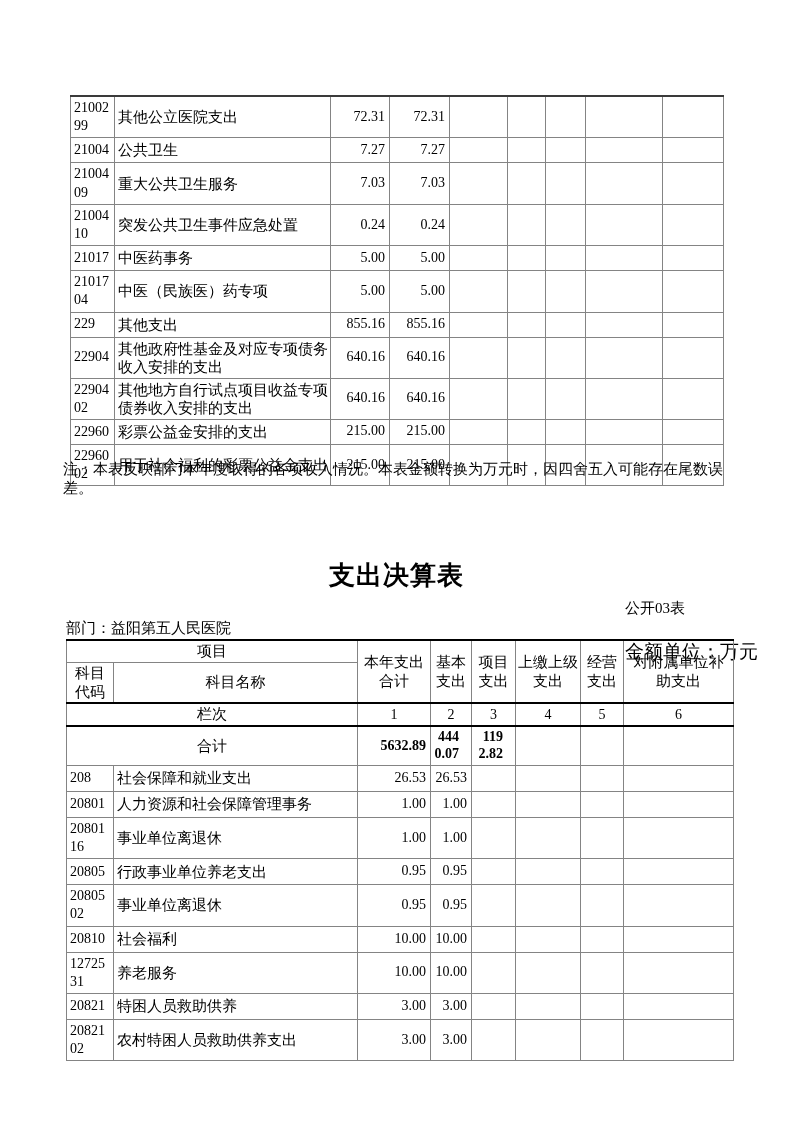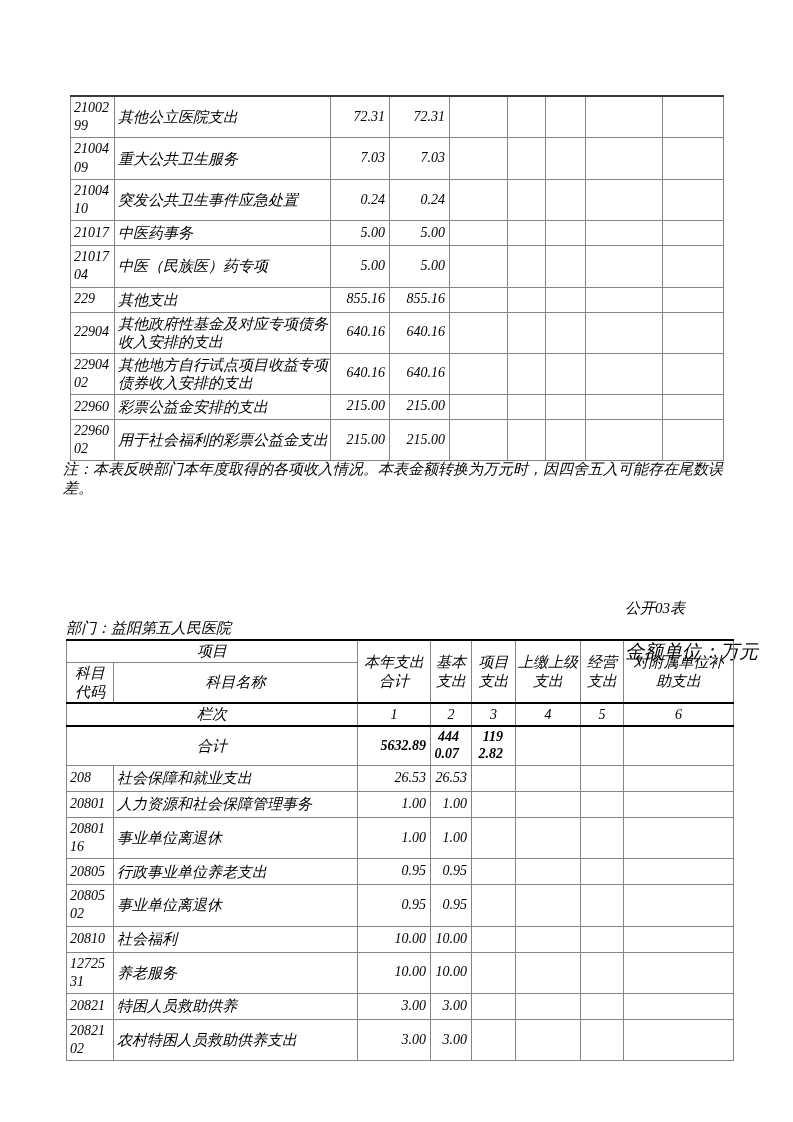--- a/index.html
+++ b/index.html
@@ -2,21 +2,20 @@
 <html><head>
 <meta charset="utf-8">
 <style>
   * { margin: 0; padding: 0; box-sizing: border-box; }
   html, body { background: #fff; }
   body { font-family: "Liberation Serif", "DejaVu Serif", serif; color: #000; }
   #page {
     position: relative; width: 793px; height: 1122px;
     background: #fff; overflow: hidden; margin: 0 auto;
     font-family: "Liberation Serif", "DejaVu Serif", serif;
-    font-style: italic;
   }
   table { border-collapse: collapse; table-layout: fixed; }
   td { border: 1px solid #848484; vertical-align: middle; overflow: hidden; }
 
   
   #income-table { position: absolute; left: 70px; top: 95px; width: 653px;
                   border: 1.5px solid #555; border-top: 2px solid #3a3a3a; }
   #income-table tr { height: 25px; }
 
   
@@ -75,20 +74,31 @@
     <td class="c-name">其他公立医院支出</td>
     <td class="c-num">72.31</td>
     <td class="c-num">72.31</td>
     <td class="c-num"></td>
     <td class="c-num"></td>
     <td class="c-num"></td>
     <td class="c-num"></td>
     <td class="c-num"></td>
   </tr>
         <tr>
+    <td class="c-code">21004</td>
+    <td class="c-name">公共卫生</td>
+    <td class="c-num">7.27</td>
+    <td class="c-num">7.27</td>
+    <td class="c-num"></td>
+    <td class="c-num"></td>
+    <td class="c-num"></td>
+    <td class="c-num"></td>
+    <td class="c-num"></td>
+  </tr>
+        <tr>
     <td class="c-code">2100409</td>
     <td class="c-name">重大公共卫生服务</td>
     <td class="c-num">7.03</td>
     <td class="c-num">7.03</td>
     <td class="c-num"></td>
     <td class="c-num"></td>
     <td class="c-num"></td>
     <td class="c-num"></td>
     <td class="c-num"></td>
   </tr>
@@ -178,20 +188,21 @@
     <td class="c-num"></td>
     <td class="c-num"></td>
     <td class="c-num"></td>
     <td class="c-num"></td>
   </tr>
       </tbody>
   </table>
 
   <div id="income-note">注：本表反映部门本年度取得的各项收入情况。本表金额转换为万元时，因四舍五入可能存在尾数误差。</div>
 
+  <div id="report-title">支出决算表</div>
   <div id="table-label">公开03表</div>
   <div id="unit-label">金额单位：万元</div>
   <div id="department">部门：益阳第五人民医院</div>
 
   <table id="expense-table">
     <colgroup>
       <col style="width:47px">
         <col style="width:244px">
         <col style="width:73px">
       <col style="width:41px">

